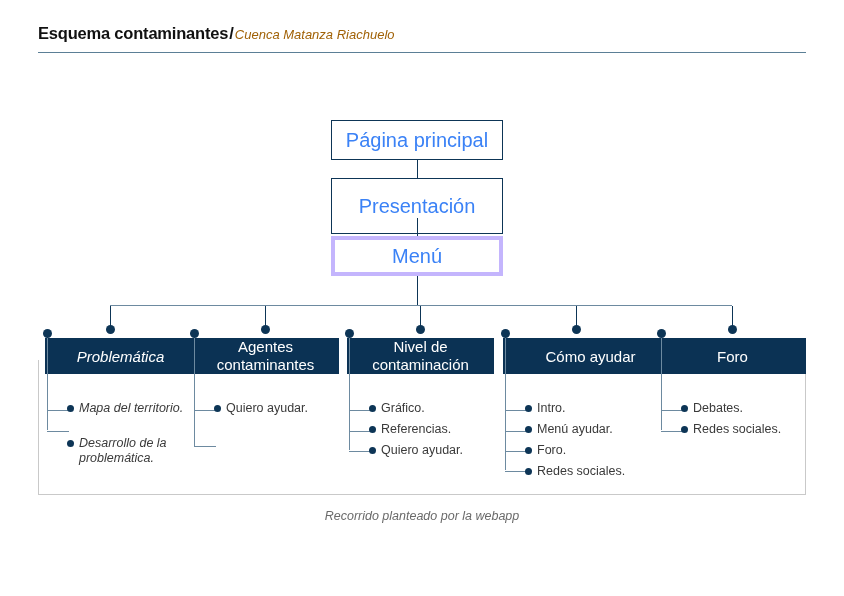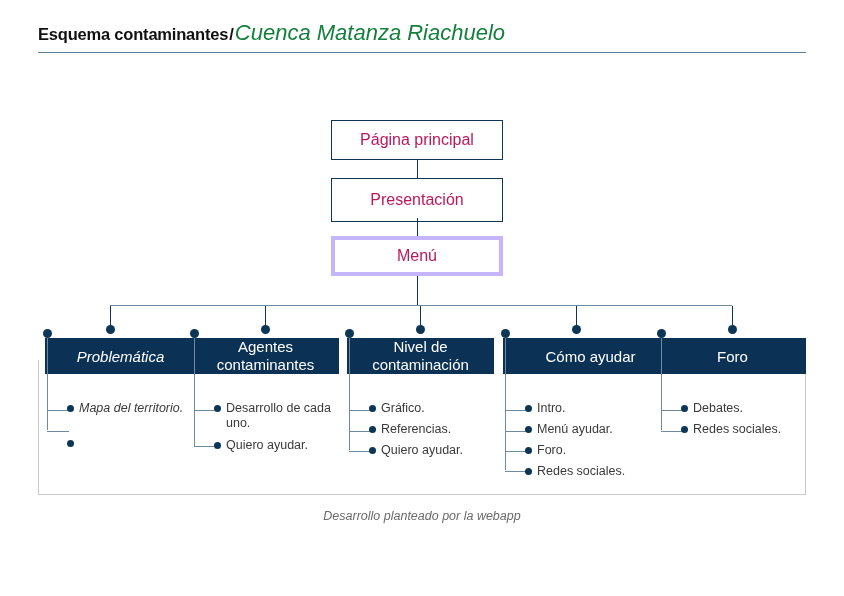--- a/index.html
+++ b/index.html
@@ -34,22 +34,22 @@
     color: #111111;
     letter-spacing: -0.2px;
   }
   .title-slash {
     font-weight: bold;
     color: #111111;
     padding: 0 1px;
   }
   .title-em {
     font-style: italic;
-    color: #15803d;
-    font-size: 22px;
+    color: #a16207;
+    font-size: 13px;
   }
   .header-rule {
     position: absolute;
     left: 0;
     top: 30px;
     width: 768px;
     height: 1px;
     background: #5b7f96;
   }
   
@@ -78,26 +78,26 @@
     background: #c9c9c9;
   }
 
   
   .top-box {
     position: absolute;
     box-sizing: border-box;
     display: flex;
     align-items: center;
     justify-content: center;
-    font-size: 16px;
-    color: #be185d;
+    font-size: 20px;
+    color: #3b82f6;
     background: #ffffff;
   }
   .top-box.b1 { left: 331px; top: 120px; width: 172px; height: 40px; border: 1px solid #0d3556; }
-  .top-box.b2 { left: 331px; top: 178px; width: 172px; height: 44px; border: 1px solid #0d3556; }
+  .top-box.b2 { left: 331px; top: 178px; width: 172px; height: 56px; border: 1px solid #0d3556; }
   .top-box.b3 { left: 331px; top: 236px; width: 172px; height: 40px; border: 4px solid #c4b5fd; }
 
   .vconn {
     position: absolute;
     width: 1px;
     background: #0d3556;
   }
   .vconn.c1 { left: 417px; top: 160px; height: 18px; }
   .vconn.c2 { left: 417px; top: 218px; height: 18px; }
   .vconn.c3 { left: 417px; top: 276px; height: 30px; }
@@ -256,36 +256,33 @@
   </div>
   <div class="branch" style="left:2px; top:72px; width:22px;"></div>
   <div class="branch" style="left:2px; top:93px; width:22px;"></div>
   <div class="items">
     <div class="item" style="margin-bottom:20px;">
       <span class="bullet"></span>
       <span>Mapa del territorio.</span>
     </div>
     <div class="item">
       <span class="bullet"></span>
+      <span>Desarrollo de la problemática.</span>
     </div>
   </div>
 </div>
 
 <div class="col" style="left:192px; width:147px;">
   <div class="col-header two-line">Agentes contaminantes</div>
   <div class="col-spine" style="left:2px; top:-4px; height:112px;">
     <span class="col-anchor-dot"></span>
   </div>
   <div class="branch" style="left:2px; top:72px; width:22px;"></div>
   <div class="branch" style="left:2px; top:108px; width:22px;"></div>
   <div class="items">
-    <div class="item" style="margin-bottom:7px;">
-      <span class="bullet"></span>
-      <span>Desarrollo de cada uno.</span>
-    </div>
     <div class="item">
       <span class="bullet"></span>
       <span>Quiero ayudar.</span>
     </div>
   </div>
 </div>
 
 <div class="col" style="left:347px; width:147px;">
   <div class="col-header two-line">Nivel de contaminación</div>
   <div class="col-spine" style="left:2px; top:-4px; height:116px;">
@@ -351,13 +348,13 @@
       <span class="bullet"></span>
       <span>Debates.</span>
     </div>
     <div class="item">
       <span class="bullet"></span>
       <span>Redes sociales.</span>
     </div>
   </div>
 </div>
 
-<div class="caption">Desarrollo planteado por la webapp</div>
+<div class="caption">Recorrido planteado por la webapp</div>
 
 </body></html>

